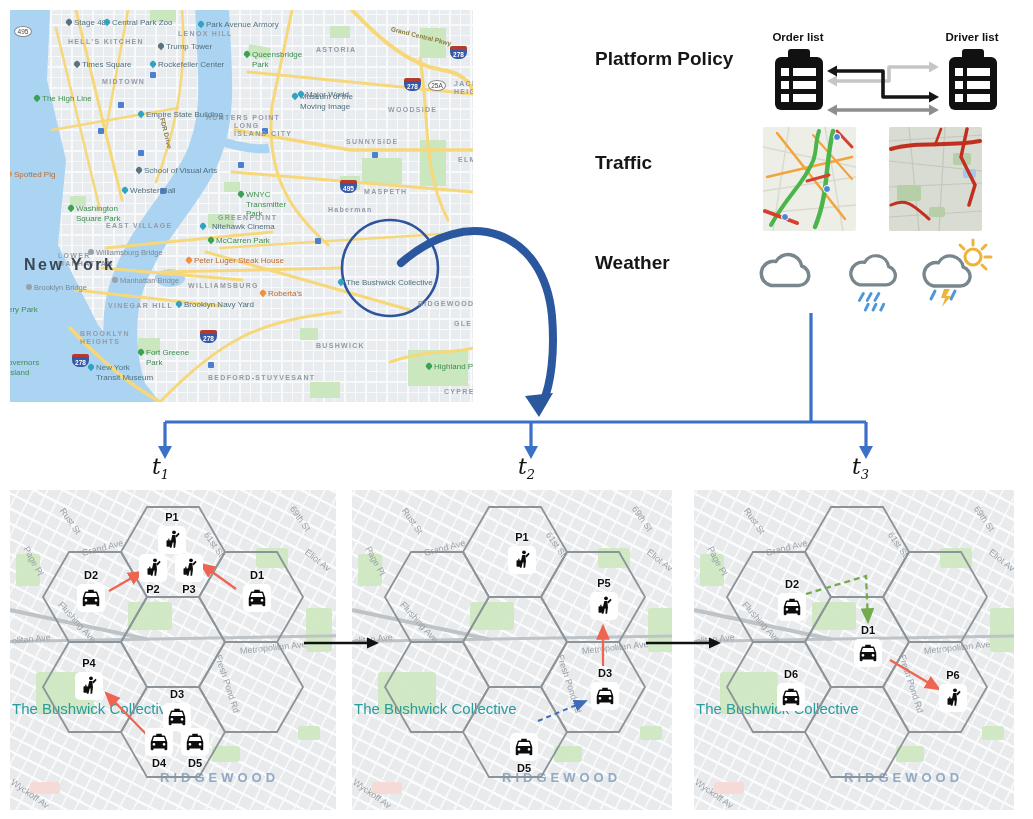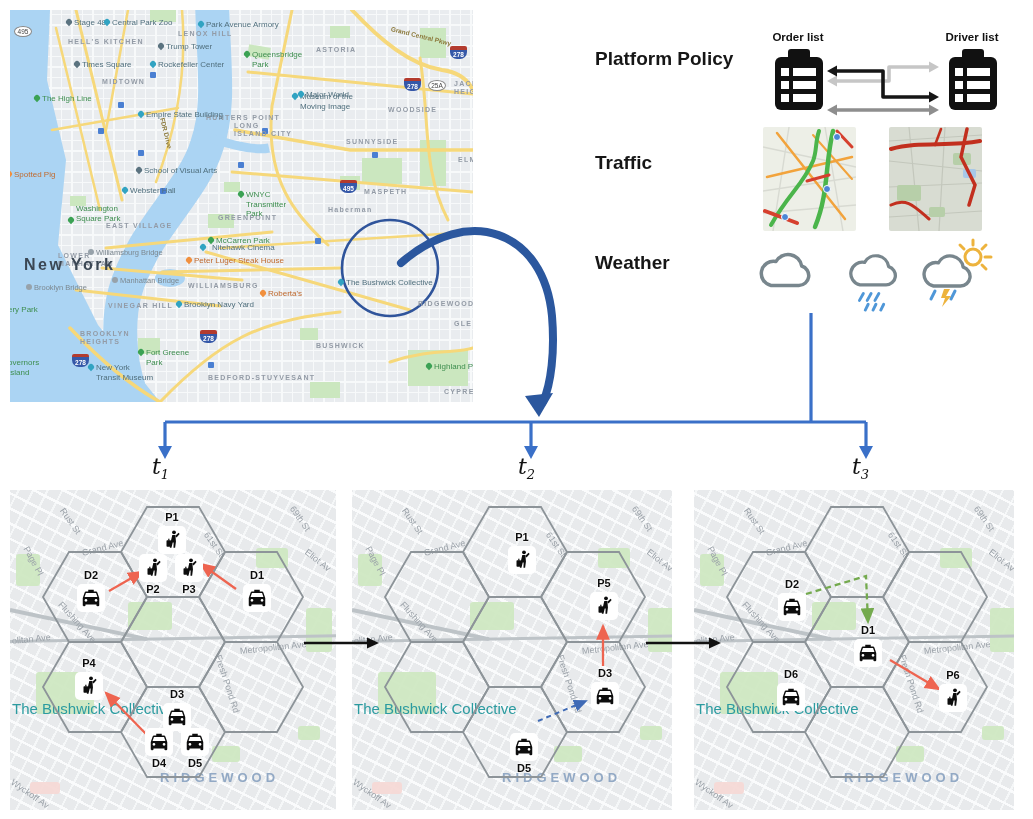--- a/index.html
+++ b/index.html
@@ -196,37 +196,37 @@
           <span class="poi-t">Empire State Building</span>
         </div>
         <div class="poi" style="left: 126px; top: 156px;">
           <span class="pin pin-dark"></span>
           <span class="poi-t">School of Visual Arts</span>
         </div>
         <div class="poi" style="left: 112px; top: 176px;">
           <span class="pin pin-teal"></span>
           <span class="poi-t">Webster Hall</span>
         </div>
-        <div class="poi poi-park" style="left: 58px; top: 194px; align-items: flex-end;">
+        <div class="poi poi-park" style="left: 58px; top: 194px;">
           <span class="pin pin-green"></span>
           <span class="poi-t">Washington<br>Square Park</span>
         </div>
         <div class="poi poi-park" style="left: 228px; top: 180px;">
           <span class="pin pin-green"></span>
           <span class="poi-t">WNYC<br>Transmitter<br>Park</span>
         </div>
         <div class="poi poi-food" style="left: -4px; top: 160px;">
           <span class="pin pin-orange"></span>
           <span class="poi-t">Spotted Pig</span>
         </div>
         <div class="poi poi-park" style="left: 198px; top: 226px;">
           <span class="pin pin-green"></span>
           <span class="poi-t">McCarren Park</span>
         </div>
-        <div class="poi" style="left: 190px; top: 233px; gap: 6px;">
+        <div class="poi" style="left: 190px; top: 212px; gap: 6px;">
           <span class="pin pin-teal"></span>
           <span class="poi-t">Nitehawk Cinema</span>
         </div>
         <div class="poi poi-food" style="left: 176px; top: 246px;">
           <span class="pin pin-orange"></span>
           <span class="poi-t">Peter Luger Steak House</span>
         </div>
         <div class="poi poi-bridge" style="left: 78px; top: 238px;">
           <span class="pin pin-bridge"></span>
           <span class="poi-t">Williamsburg Bridge</span>

